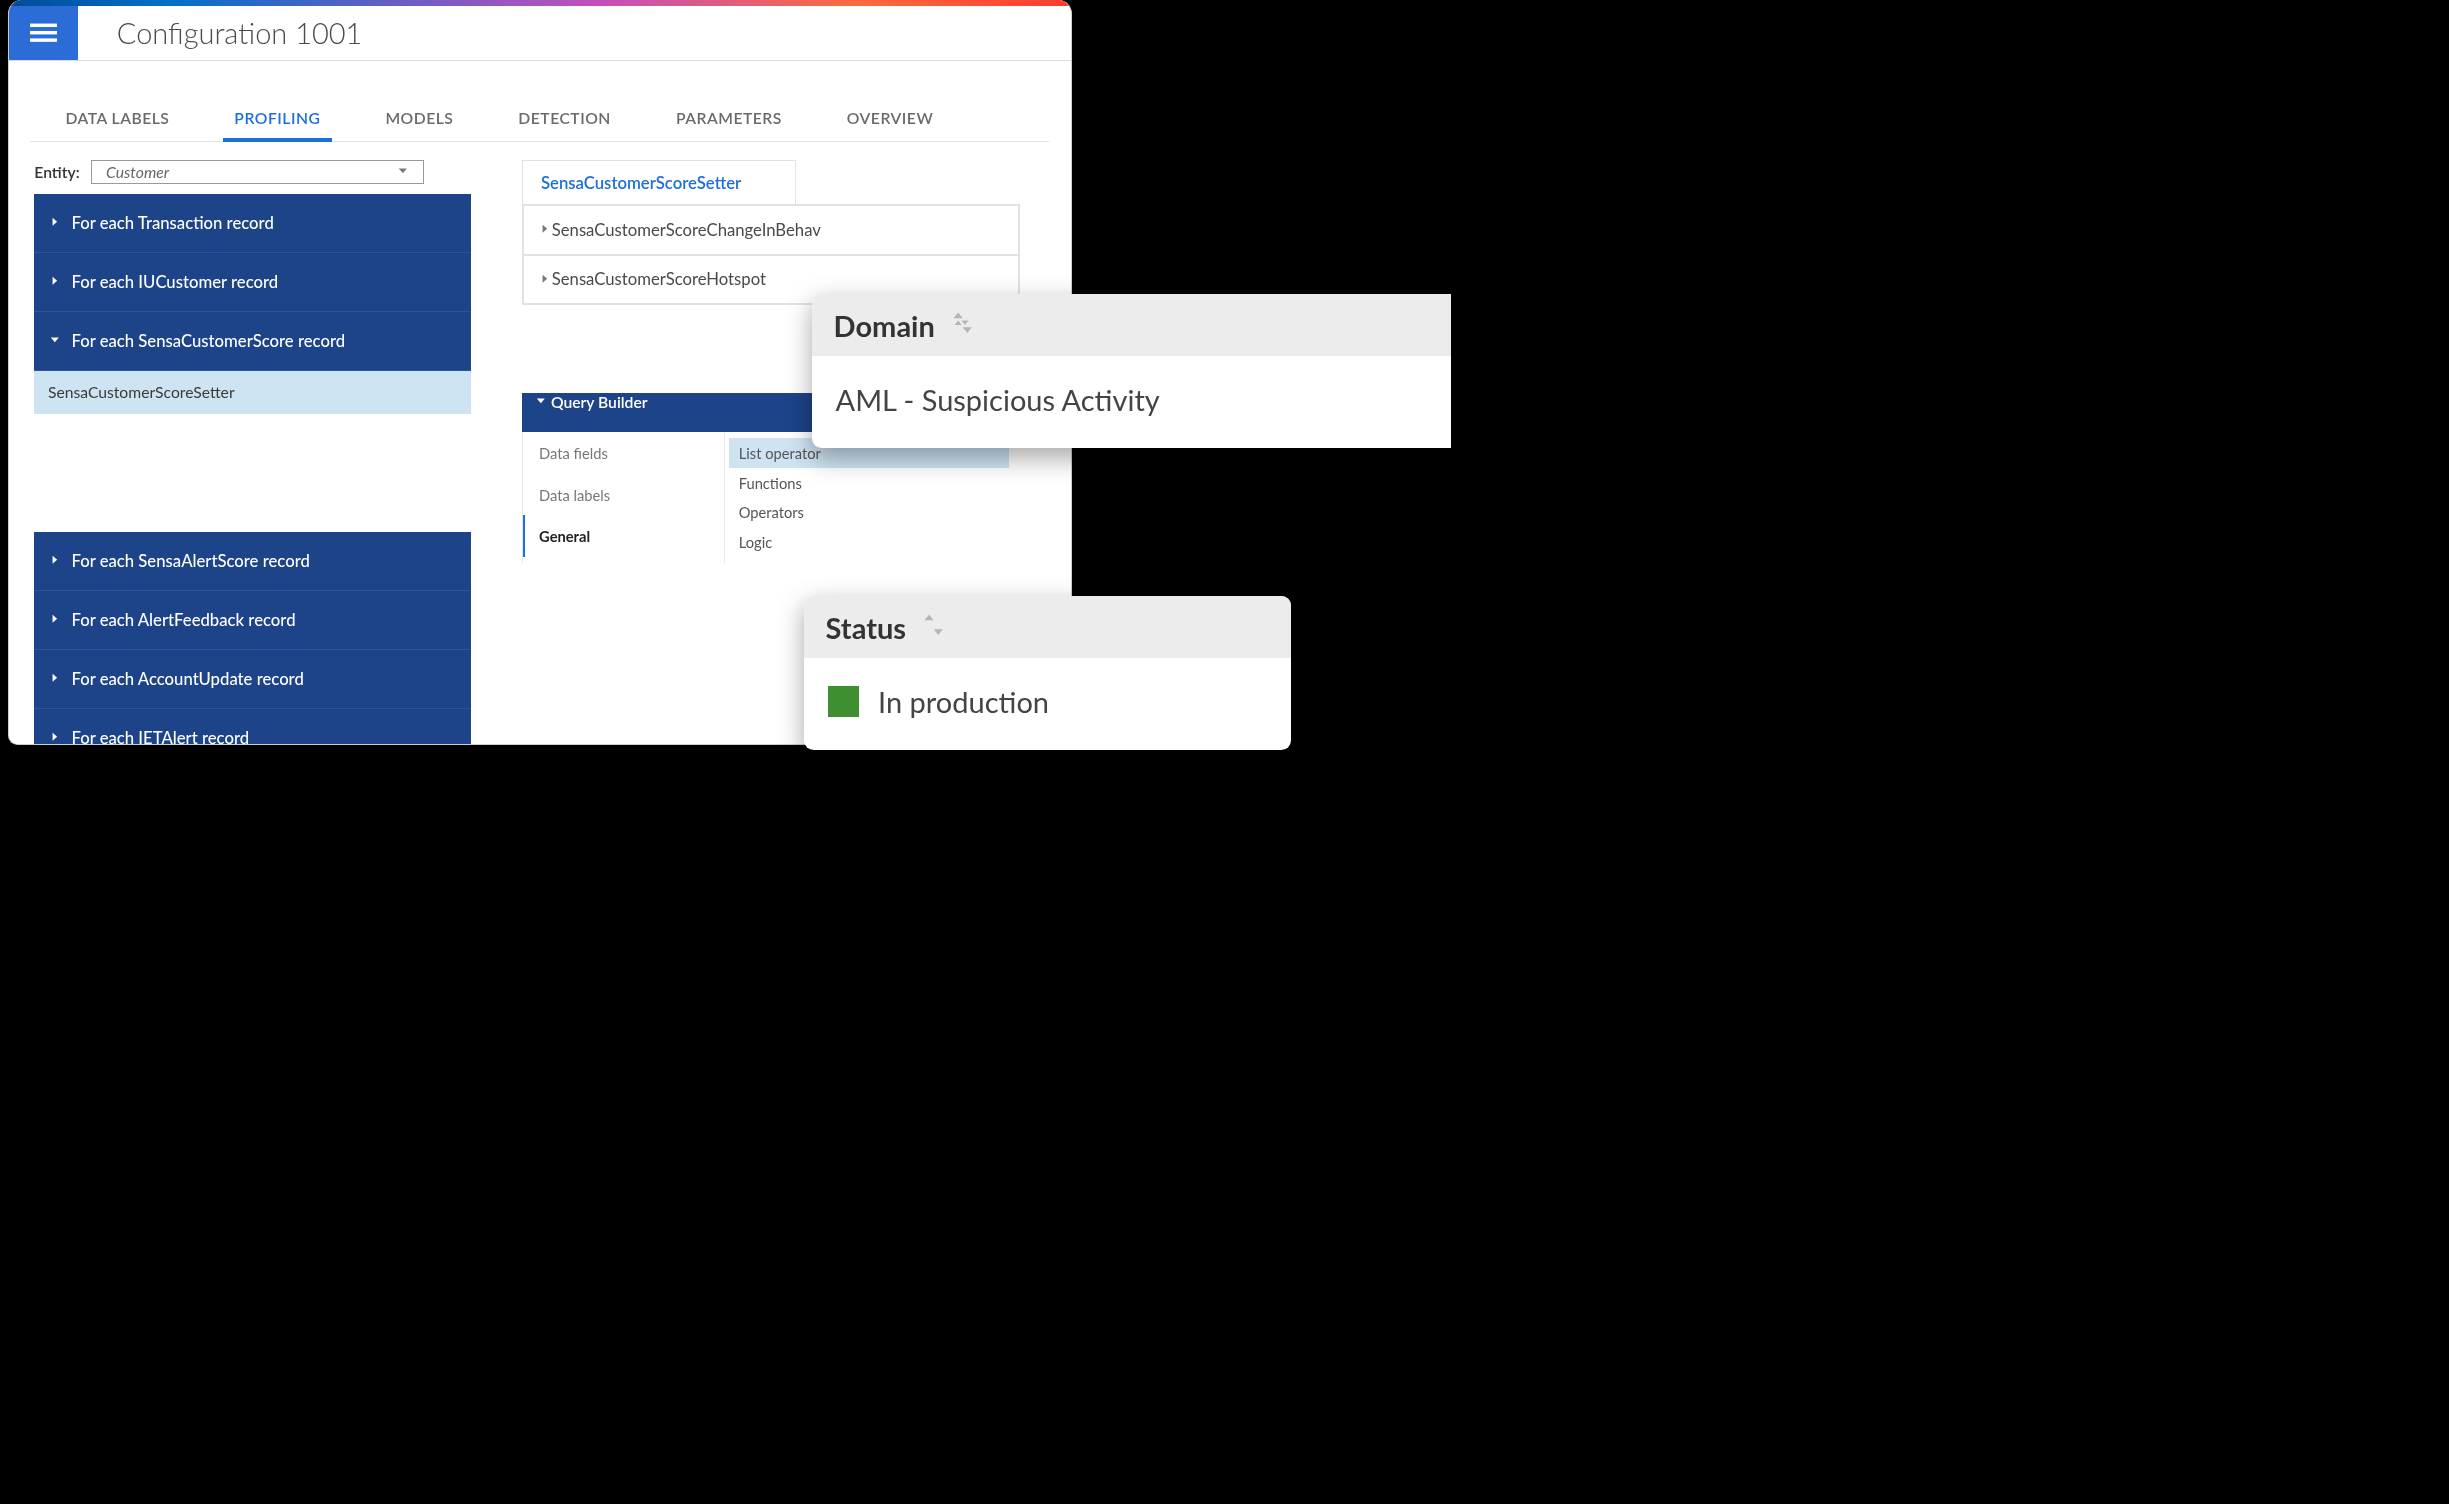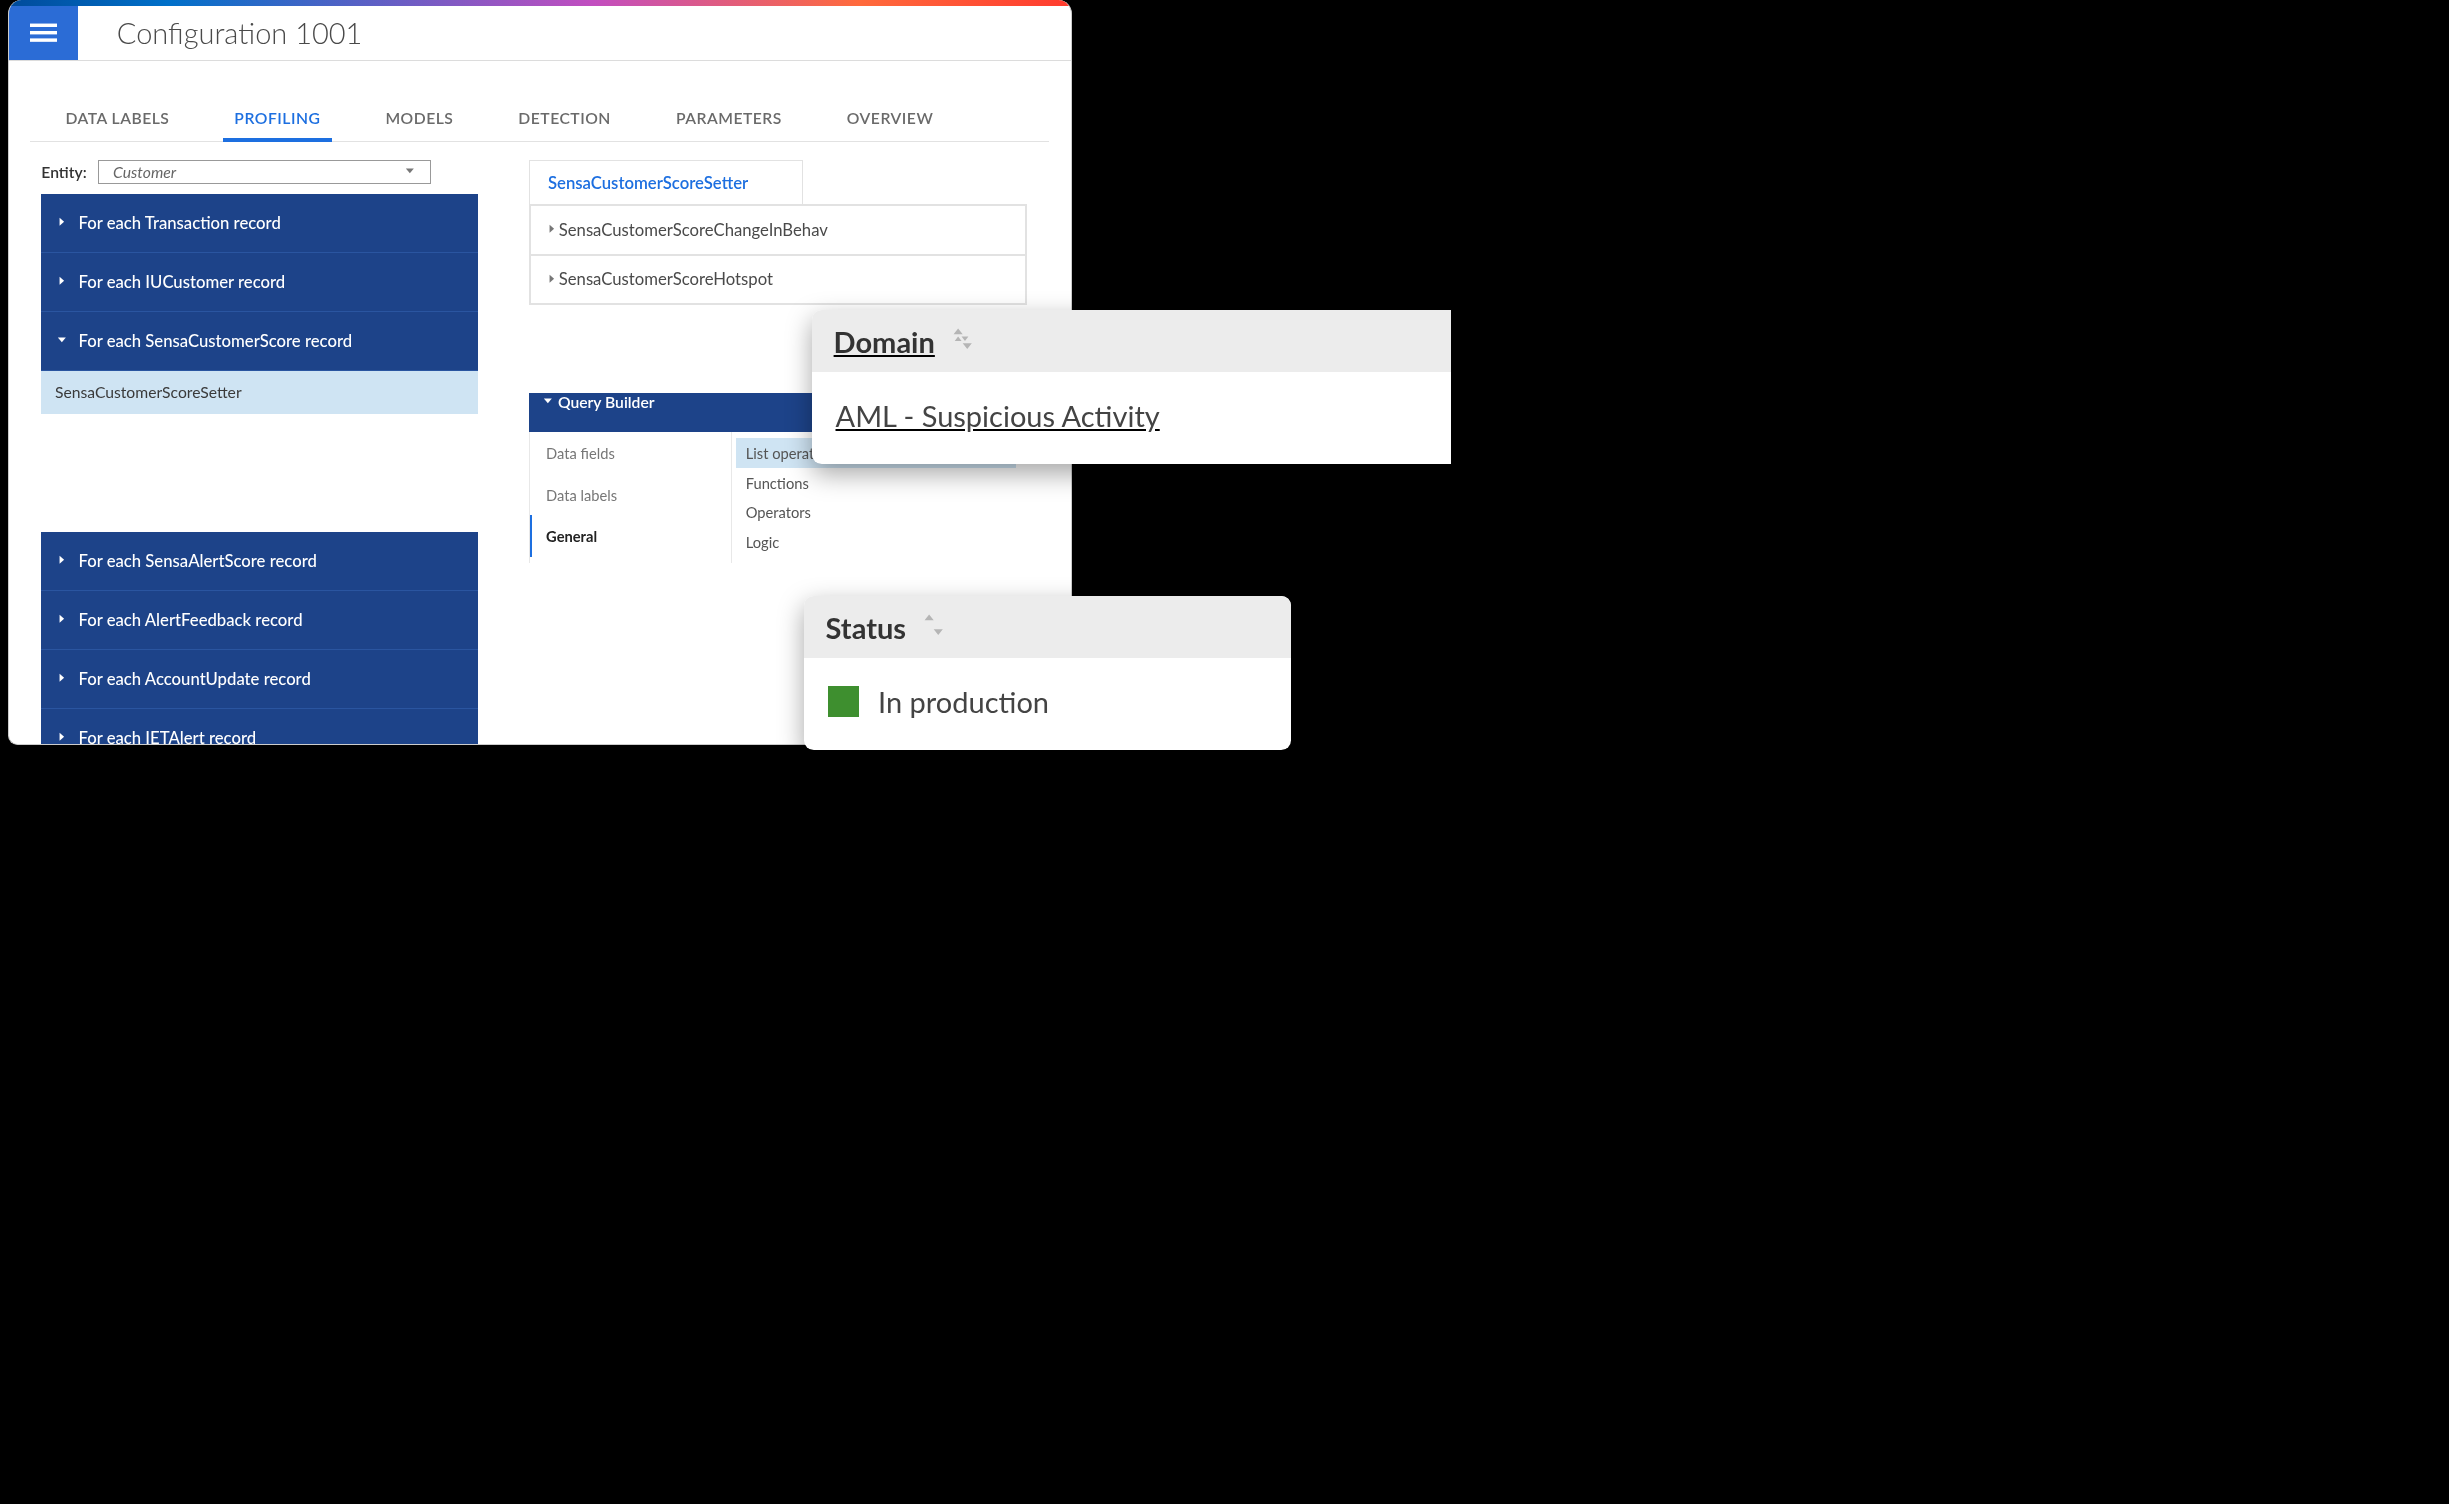--- a/index.html
+++ b/index.html
@@ -80,21 +80,21 @@
     height:3.9px;
     background:#1d6fe0;
   }
 
   .body {
     display:flex;
     padding:17.6px 0 0 0;
   }
 
   
-  .left-col { width: 441px; padding-left: 3.9px; margin-left: 7px;}
+  .left-col { width: 441px; padding-left: 3.9px;}
   .entity-row {
     display:flex; align-items:center; gap:11.8px;
     font-size:15.7px;
     margin-bottom:9.8px;
   }
   .entity-label { font-weight:600; color:#333; }
   .entity-select {
     border:1px solid #999;
     height:24px; width:333px;
     display:flex; align-items:center; justify-content:space-between;
@@ -224,21 +224,21 @@
   .card-body {
     padding: 25.5px 23.5px 31px 23.5px;
     font-size:29px;
     color:#444;
     display:flex; align-items:center; gap:19.6px;
     font-weight:400;
   }
   .sq-green {
     width:31px; height:31px; background:#3e8f2f;
   }
-  .card-domain { left:812px; top:310px; width:650px;text-decoration:underline; }
+  .card-domain { left:812px; top:294px; width:650px; }
   .card-status { left:804px; top:596px; width:487px; }
 
   .caret-svg { width:13.7px; height:13.7px; fill:#fff; }
   .caret-svg.dark { fill:#777; }
 </style>
 </head>
 <body>
 
 <div class="window">
   <div class="window-top-accent"></div>

